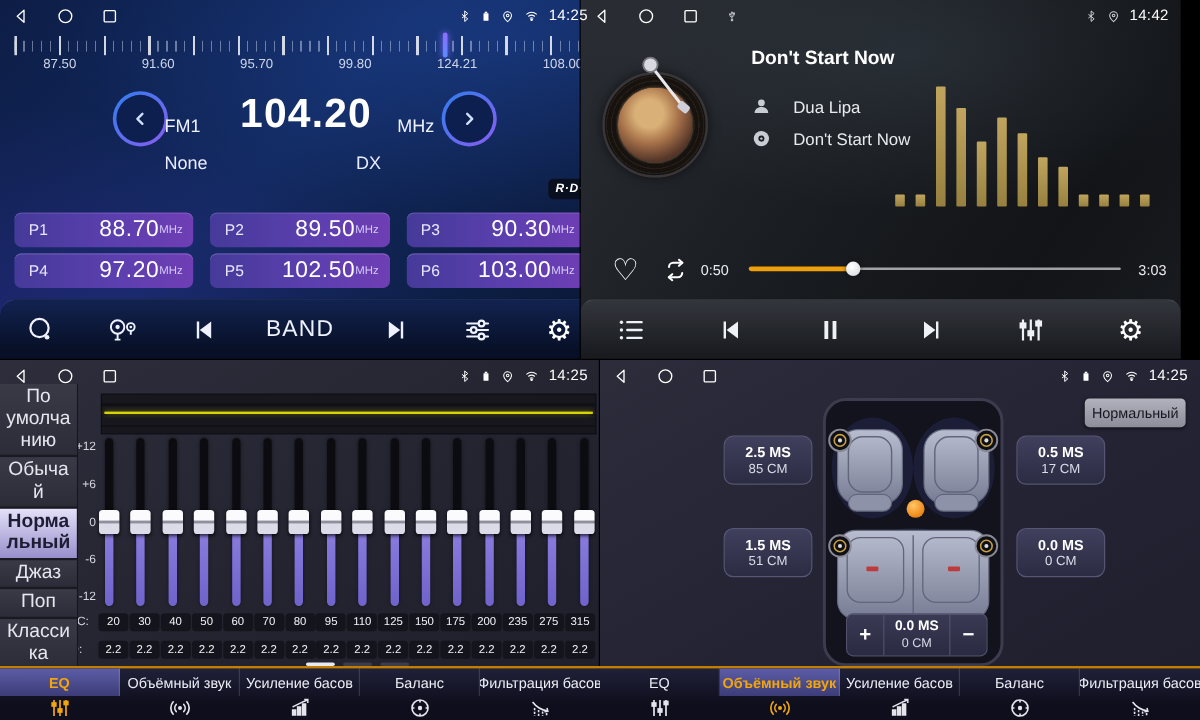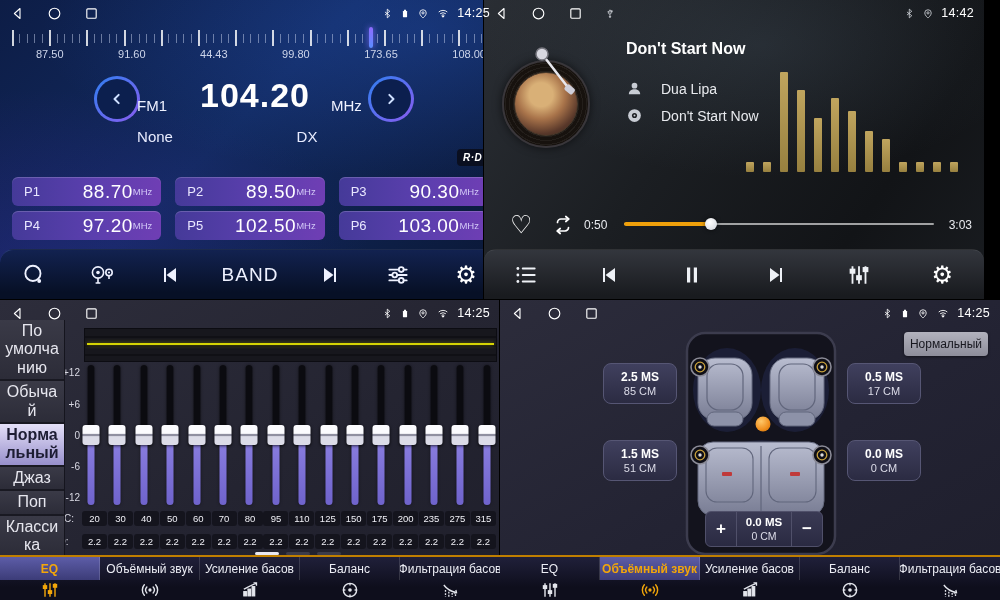--- a/index.html
+++ b/index.html
@@ -193,23 +193,23 @@
         <span class="time">14:25</span>
       </div>
     </div>
 
     <div class="ruler">
       <div class="ticks"></div>
       <div class="pointer"></div>
       <div class="ruler-labels">
         <span>87.50</span>
           <span>91.60</span>
-        <span>44.43</span>
+        <span>95.70</span>
           <span>99.80</span>
-        <span>173.65</span>
+        <span>124.21</span>
           <span>108.00</span>
       </div>
     </div>
 
     <div class="cir-btn" style="left:94px">
       <div class="inner">
           <svg width="20" height="20" viewBox="0 0 24 24" fill="none" stroke="#cfe0ff" stroke-width="2.4" stroke-linecap="round" stroke-linejoin="round">
             <path d="M14 7l-5 5 5 5"></path>
           </svg>
         </div>

